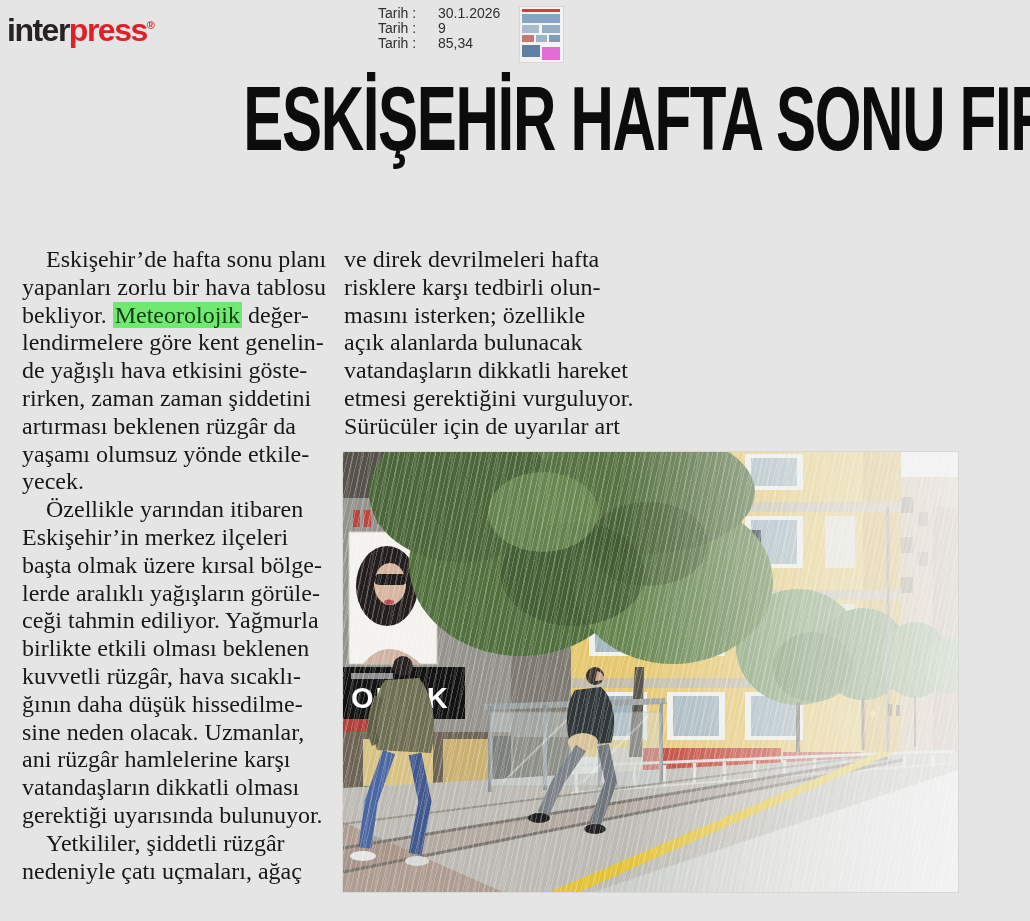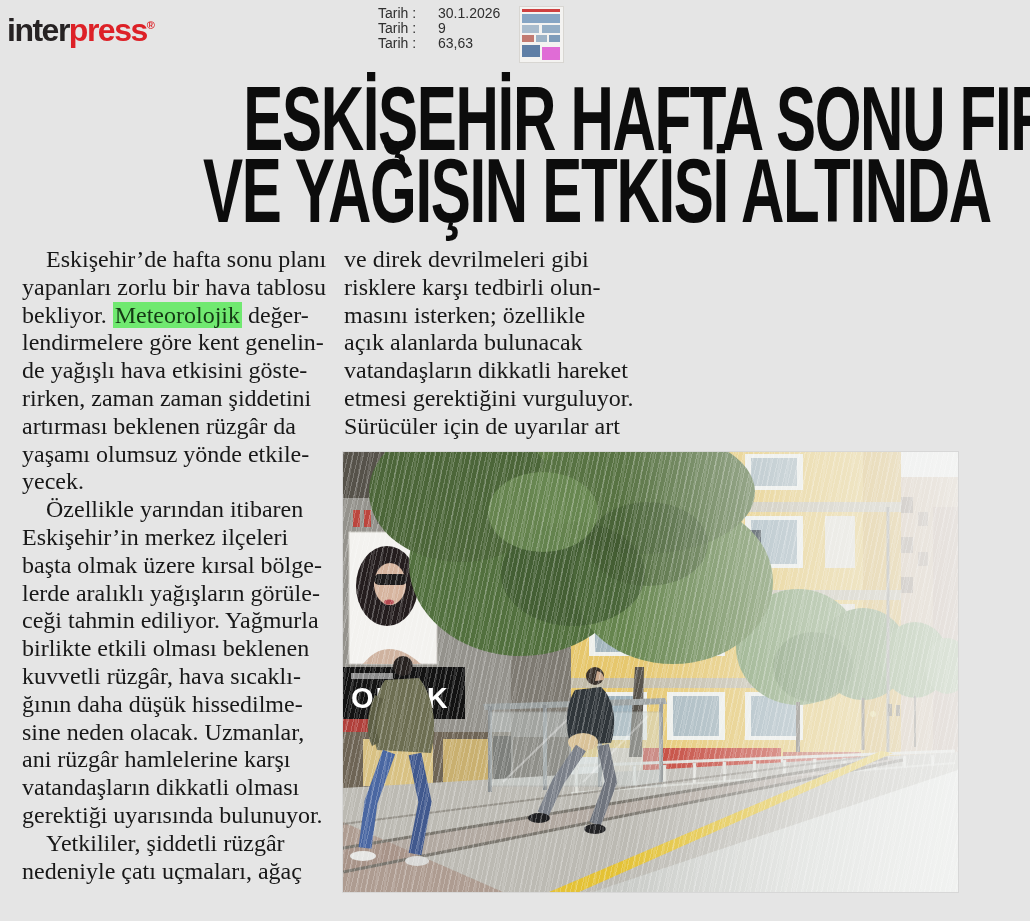--- a/index.html
+++ b/index.html
@@ -60,39 +60,38 @@
     <div class="meta-row">
       <span class="meta-label">Tarih :</span>
       <span class="meta-value">30.1.2026</span>
     </div>
     <div class="meta-row">
       <span class="meta-label">Tarih :</span>
       <span class="meta-value">9</span>
     </div>
     <div class="meta-row">
       <span class="meta-label">Tarih :</span>
-      <span class="meta-value">63,63</span>
+      <span class="meta-value">85,34</span>
     </div>
   </div>
 
   <div class="thumb">
     <div style="left:2px;top:2px;width:38px;height:3px;background:#cf4040;"></div>
     <div style="left:2px;top:7px;width:38px;height:9px;background:#86a5c4;"></div>
     <div style="left:2px;top:18px;width:17px;height:8px;background:#a9bccd;"></div>
     <div style="left:22px;top:18px;width:18px;height:8px;background:#94aec6;"></div>
     <div style="left:2px;top:28px;width:12px;height:7px;background:#c27a71;"></div>
     <div style="left:16px;top:28px;width:11px;height:7px;background:#9db3c6;"></div>
     <div style="left:29px;top:28px;width:11px;height:7px;background:#7e9cba;"></div>
     <div style="left:2px;top:38px;width:18px;height:12px;background:#5f7fa6;"></div>
     <div style="left:22px;top:40px;width:18px;height:13px;background:#e06cd6;"></div>
   </div>
 
   <div class="headline">
     <div class="headline-line"><span>ESKİŞEHİR HAFTA SONU FIRTINA</span></div>
-    <div class="headline-line"><span>VE YAĞIŞIN ETKİSİ ALTINDA</span></div>
   </div>
 
   <div class="col col1"><span>    Eskişehir’de hafta sonu planı
 yapanları zorlu bir hava tablosu
 bekliyor. </span><span class="hl">Meteorolojik</span><span> değer-
 lendirmelere göre kent genelin-
 de yağışlı hava etkisini göste-
 rirken, zaman zaman şiddetini
 artırması beklenen rüzgâr da
 yaşamı olumsuz yönde etkile-
@@ -105,21 +104,21 @@
 birlikte etkili olması beklenen
 kuvvetli rüzgâr, hava sıcaklı-
 ğının daha düşük hissedilme-
 sine neden olacak. Uzmanlar,
 ani rüzgâr hamlelerine karşı
 vatandaşların dikkatli olması
 gerektiği uyarısında bulunuyor.
     Yetkililer, şiddetli rüzgâr
 nedeniyle çatı uçmaları, ağaç</span></div>
 
-  <div class="col col2">ve direk devrilmeleri gibi
+  <div class="col col2">ve direk devrilmeleri hafta
 risklere karşı tedbirli olun-
 masını isterken; özellikle
 açık alanlarda bulunacak
 vatandaşların dikkatli hareket
 etmesi gerektiğini vurguluyor.
 Sürücüler için de uyarılar art</div>
 
 
   <div class="photo">
     <svg width="615" height="440" viewBox="0 0 615 440" xmlns="http://www.w3.org/2000/svg">

